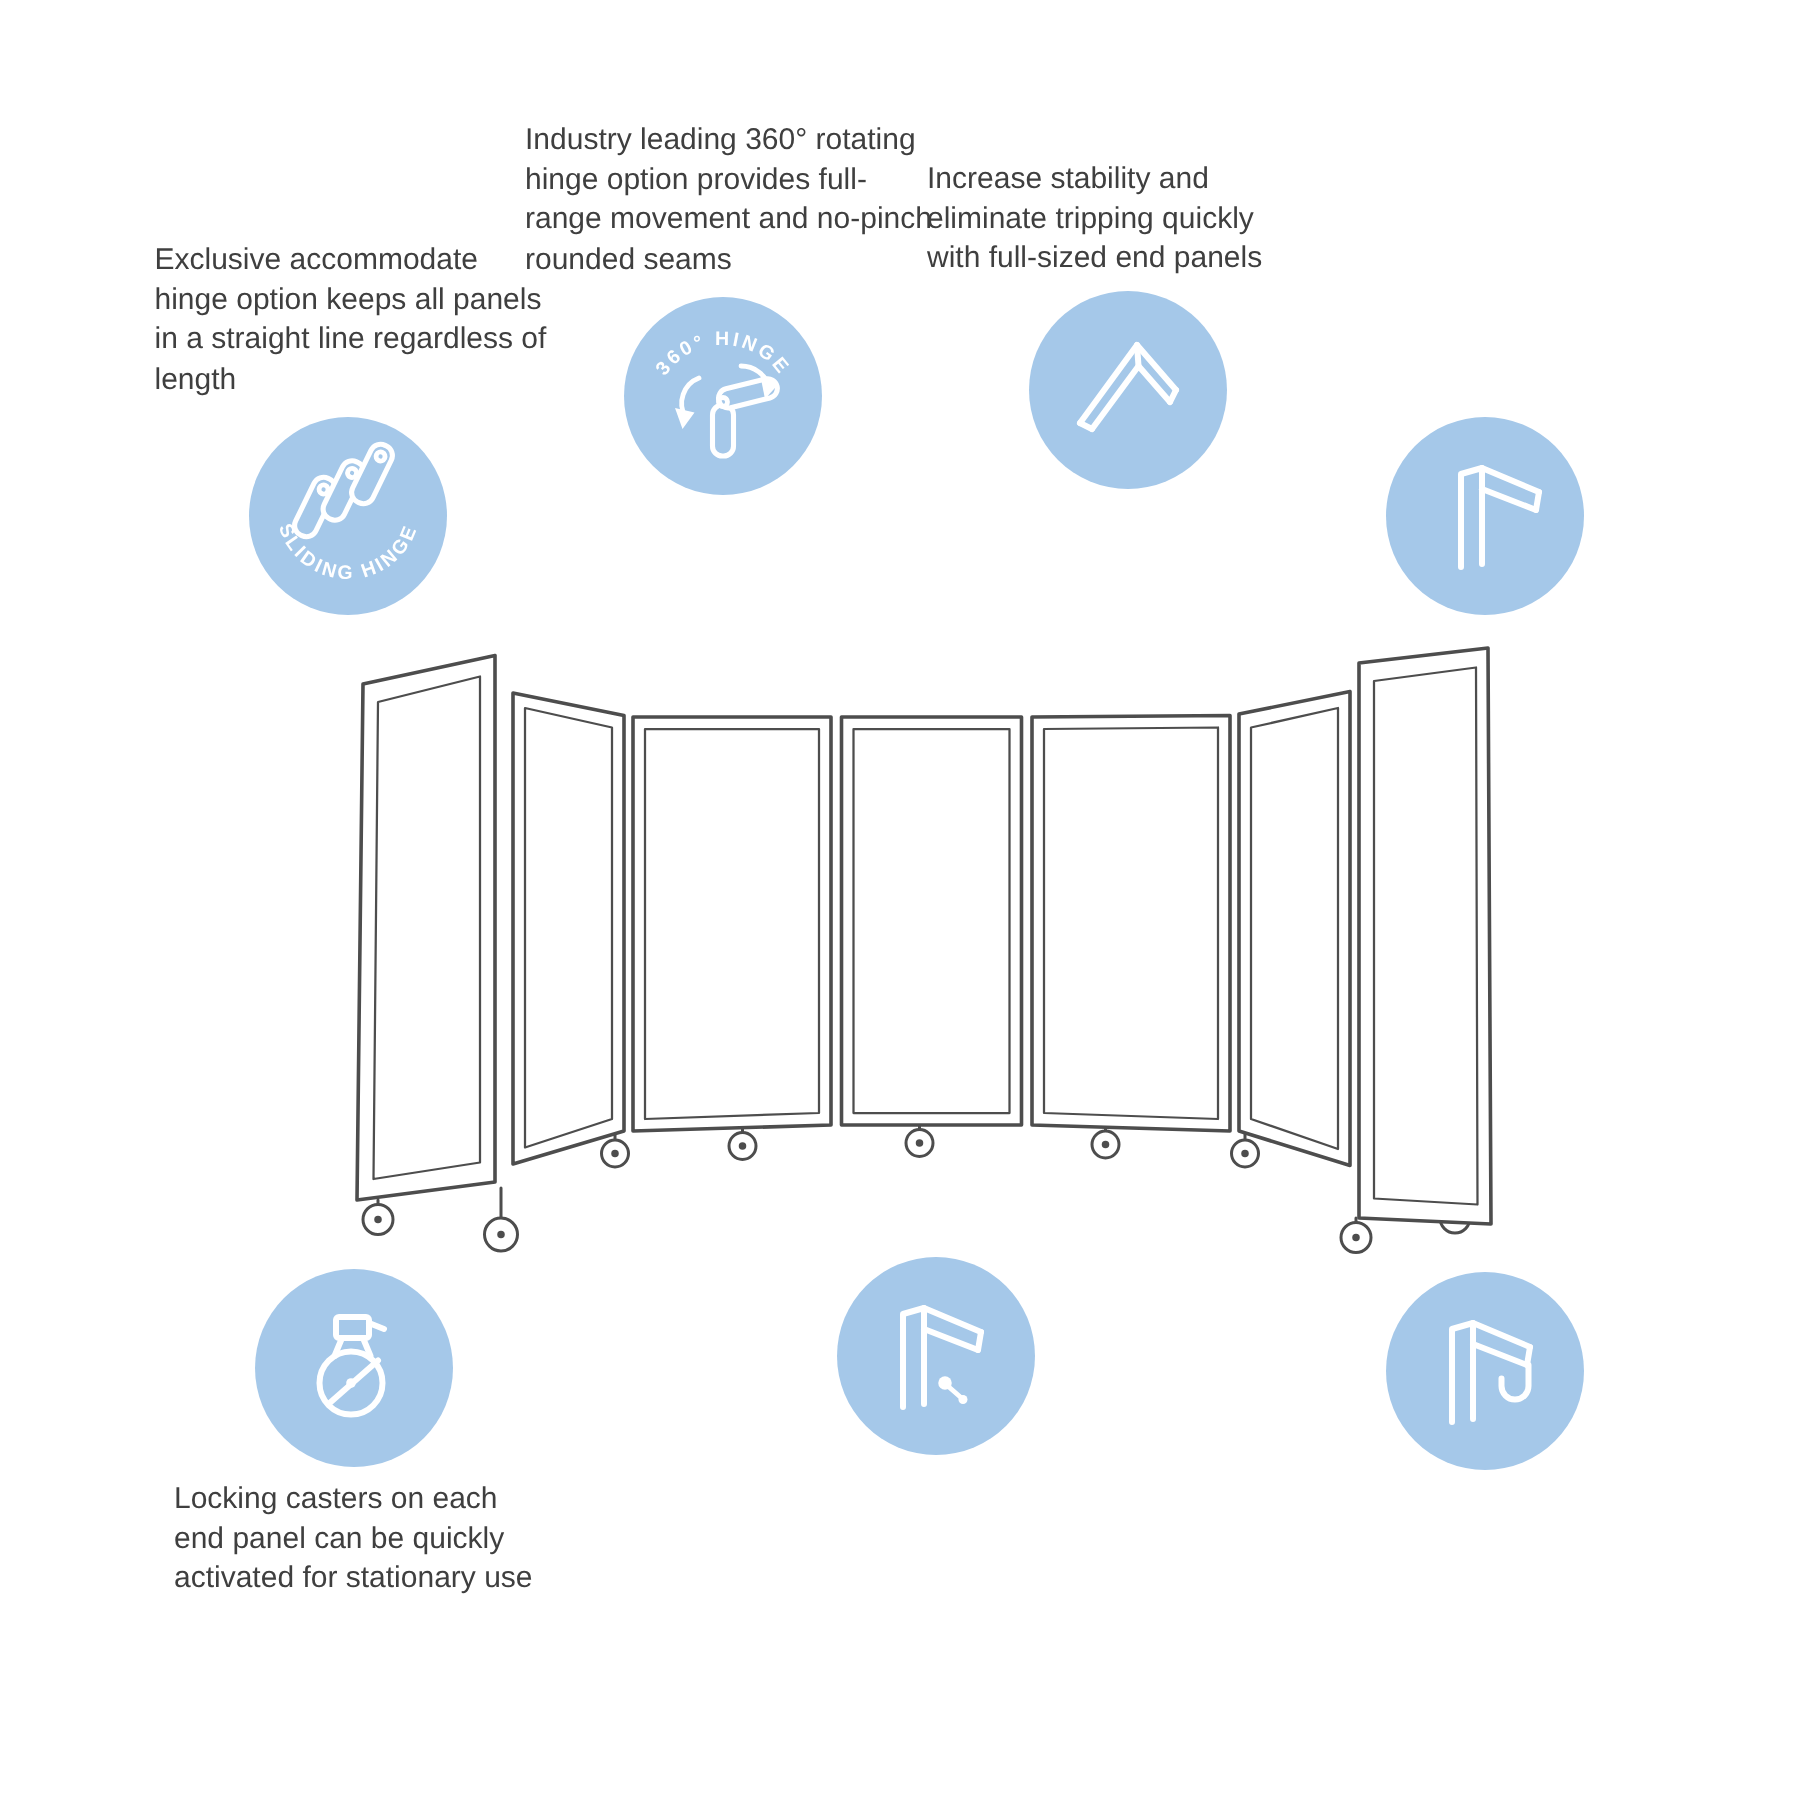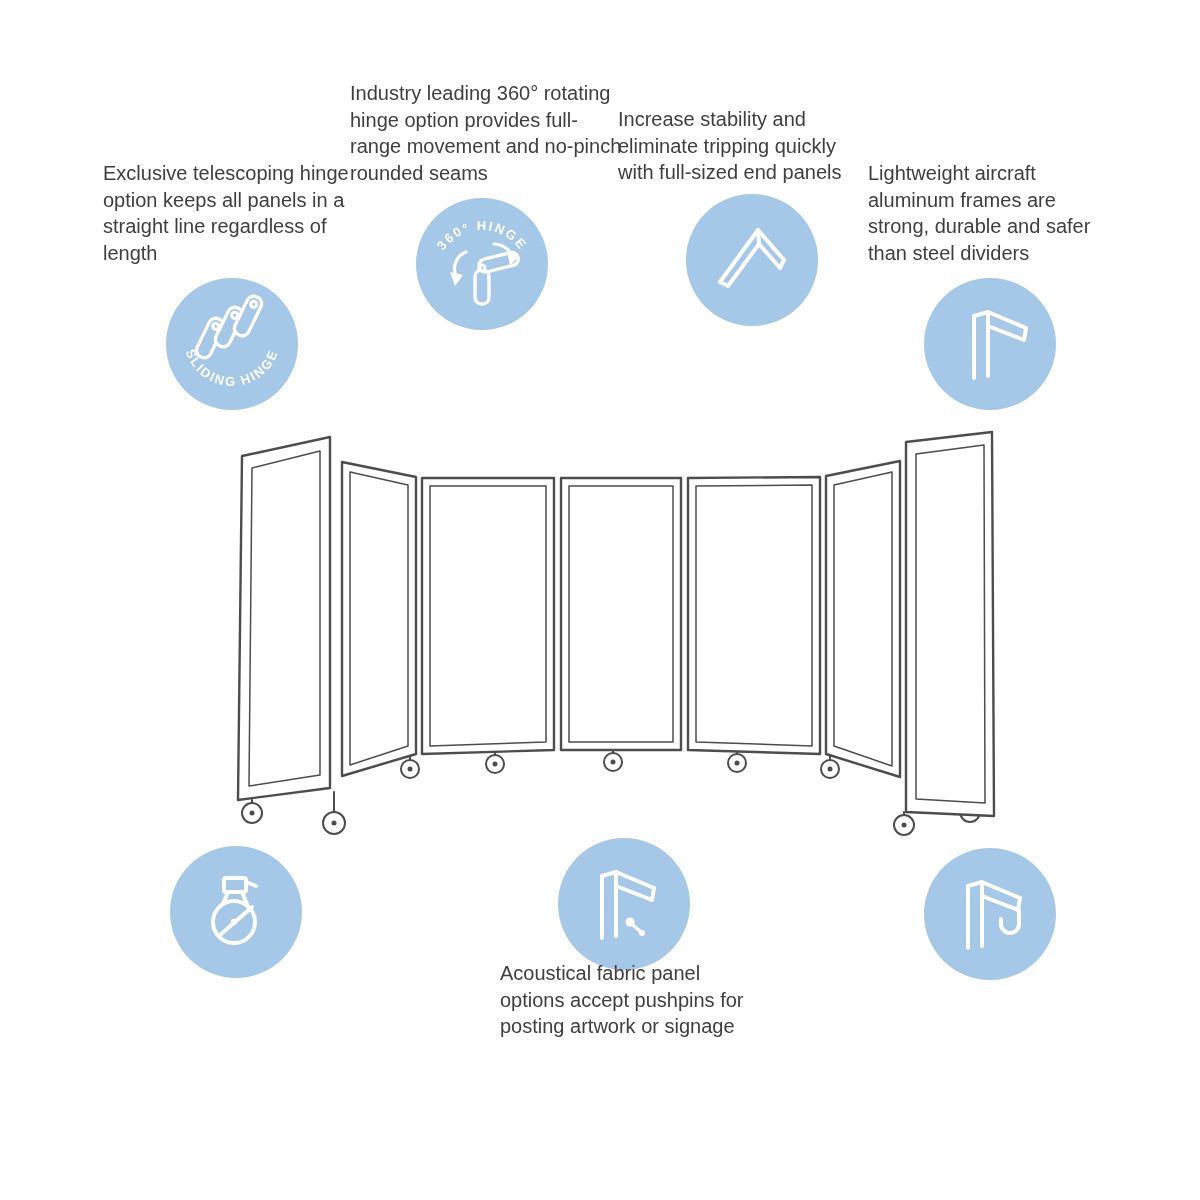--- a/index.html
+++ b/index.html
@@ -43,21 +43,21 @@
   .f6-icon{left:558px;top:838px}
   .f6-text{left:500px;top:960px;width:248px}
   .f7-icon{left:924px;top:848px}
   .f7-text{left:866px;top:986px;width:248px}
 </style>
 </head>
 <body>
 
 <div class="canvas">
 
-  <p class="ftext f1-text">Exclusive telescoping hinge option keeps all panels in a straight line regardless of length</p>
+  <p class="ftext f1-text">Exclusive accommodate hinge option keeps all panels in a straight line regardless of length</p>
   <div class="ficon f1-icon">
     <svg viewBox="0 0 132 132" width="132" height="132">
       <circle class="bg-circle" cx="66" cy="66" r="66"></circle>
       <g transform="rotate(26 44 60)">
           <rect class="plate" x="36.5" y="39" width="15" height="42" rx="7"></rect>
           <circle class="white-line-thin" cx="44" cy="47" r="3"></circle>
         </g>
       <g transform="rotate(26 63 49)">
           <rect class="plate" x="55.5" y="28" width="15" height="42" rx="7"></rect>
           <circle class="white-line-thin" cx="63" cy="36" r="3"></circle>
@@ -96,21 +96,20 @@
       <g class="white-line">
         <path d="M 34 88 L 72 36 L 98 66"></path>
         <path d="M 42 92 L 73 50 L 94 74"></path>
         <path d="M 72 36 L 73 50"></path>
         <path d="M 34 88 L 42 92"></path>
         <path d="M 98 66 L 94 74"></path>
       </g>
     </svg>
   </div>
 
-  <p class="ftext f4-text">Lightweight aircraft aluminum frames are strong, durable and safer than steel dividers</p>
   <div class="ficon f4-icon">
     <svg viewBox="0 0 132 132" width="132" height="132">
       <circle class="bg-circle" cx="66" cy="66" r="66"></circle>
       <g class="white-line">
         <path d="M 50 100 L 50 38 L 64 34 L 64 98"></path>
         <path d="M 64 34 L 102 50"></path>
         <path d="M 64 48 L 100 62"></path>
         <path d="M 102 50 L 100 62"></path>
       </g>
     </svg>
@@ -175,36 +174,36 @@
         <rect x="54" y="32" width="22" height="14" rx="2"></rect>
         <path d="M 58 46 L 53 58"></path>
         <path d="M 72 46 L 77 58"></path>
         <circle cx="64" cy="76" r="21"></circle>
         <path d="M 49 90 L 82 61"></path>
         <path d="M 76 36 L 86 40"></path>
       </g>
       <circle class="white-fill" cx="64" cy="76" r="3.2"></circle>
     </svg>
   </div>
+  <p class="ftext f5-text">Locking casters on each end panel can be quickly activated for stationary use</p>
 
   <div class="ficon f6-icon">
     <svg viewBox="0 0 132 132" width="132" height="132">
       <circle class="bg-circle" cx="66" cy="66" r="66"></circle>
       <g class="white-line">
         <path d="M 44 100 L 44 38 L 58 34 L 58 98"></path>
         <path d="M 58 34 L 96 50"></path>
         <path d="M 58 48 L 94 62"></path>
         <path d="M 96 50 L 94 62"></path>
       </g>
       <circle class="white-fill" cx="72" cy="84" r="4.5"></circle>
       <path class="white-line-thin" d="M 75 87 L 83 94"></path>
       <circle class="white-fill" cx="84" cy="95" r="3"></circle>
     </svg>
   </div>
-  <p class="ftext f6-text">Acoustical fabric panel options accept pushpins for posting artwork or signage</p>
 
   <div class="ficon f7-icon">
     <svg viewBox="0 0 132 132" width="132" height="132">
       <circle class="bg-circle" cx="66" cy="66" r="66"></circle>
       <g class="white-line">
         <path d="M 44 100 L 44 38 L 58 34 L 58 98"></path>
         <path d="M 58 34 L 96 50"></path>
         <path d="M 58 48 L 94 62"></path>
         <path d="M 96 50 L 94 62"></path>
         <path d="M 95 62 L 95 76 A 9 9 0 0 1 77 76 L 77 71"></path>

